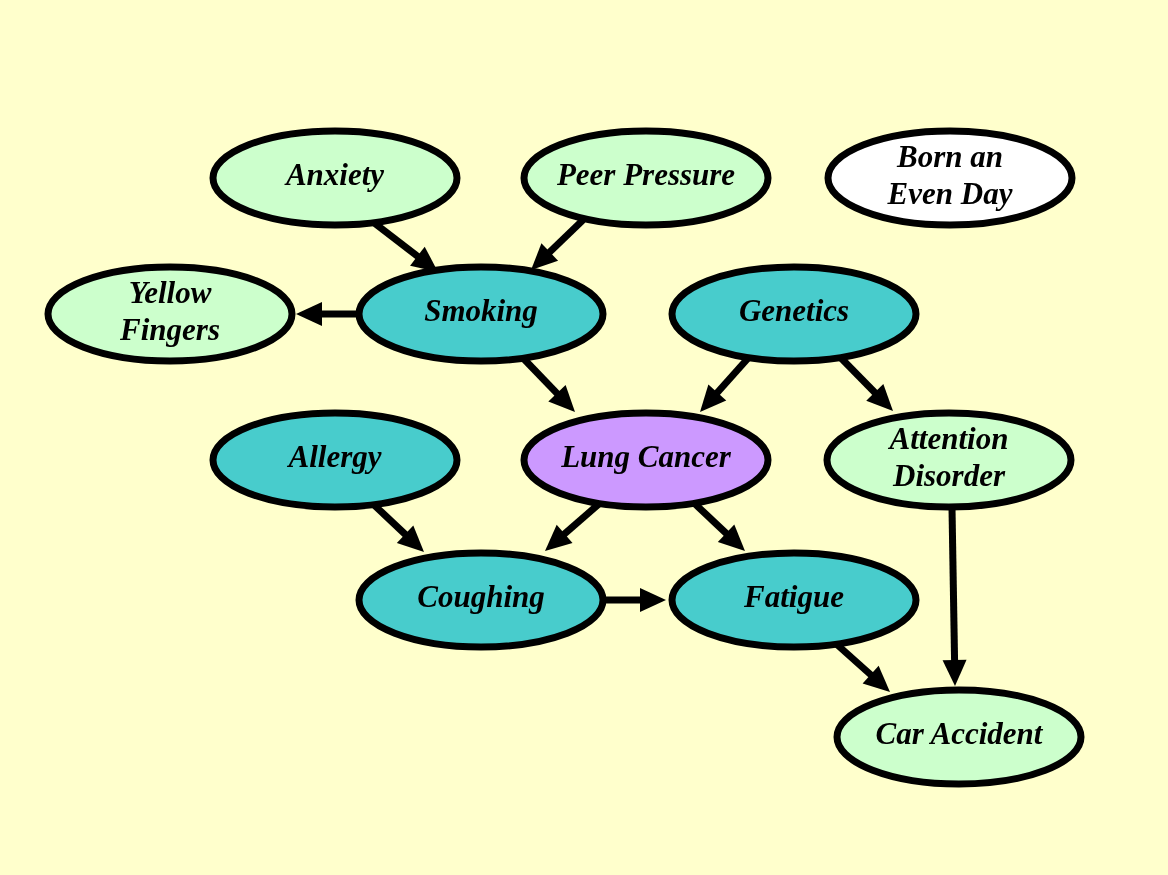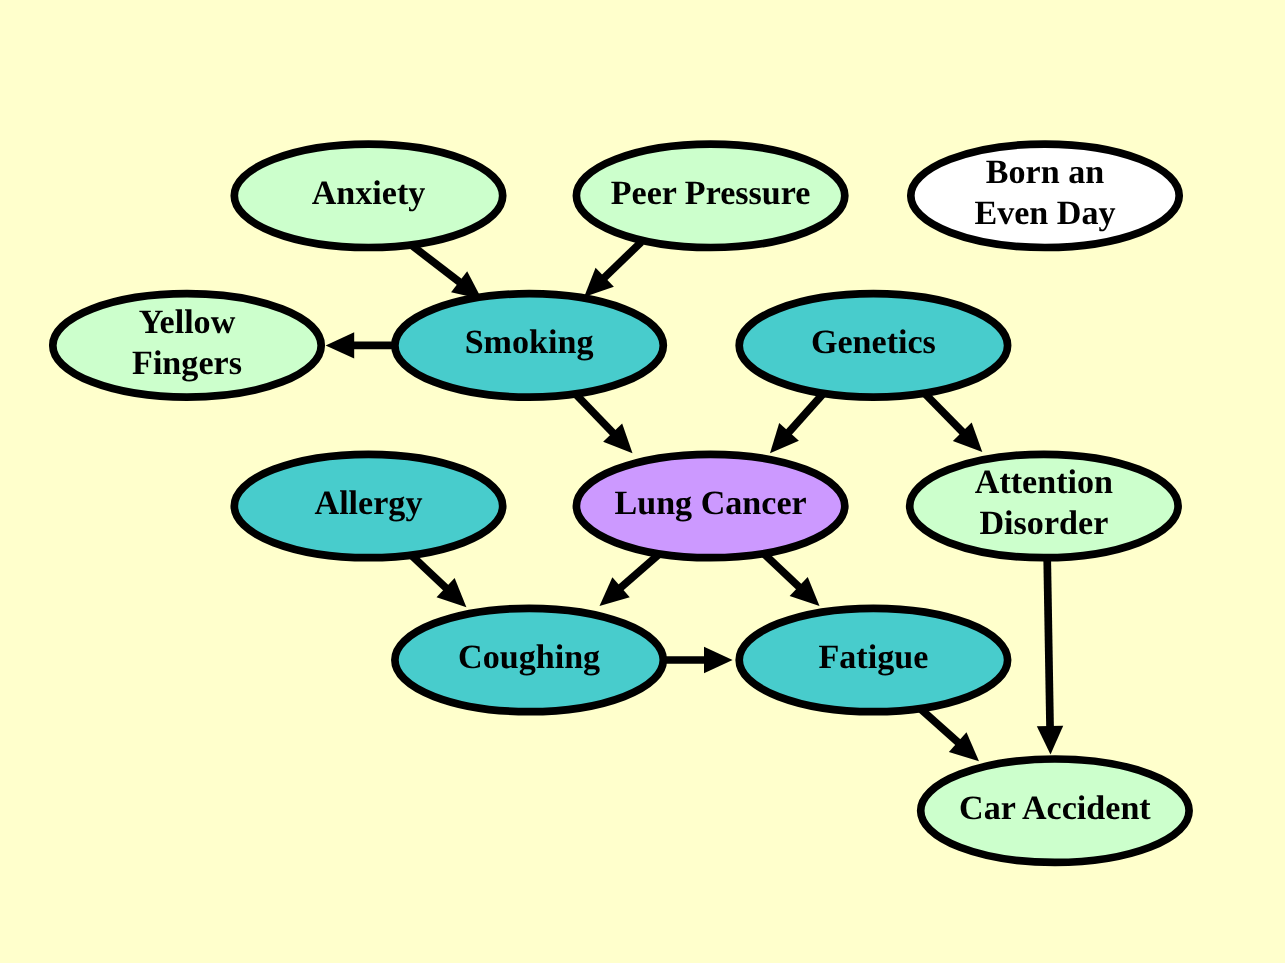--- a/index.html
+++ b/index.html
@@ -10,20 +10,21 @@
     width: 1168px;
     height: 875px;
     background: #ffffcc;
     font-family: "Liberation Serif", "DejaVu Serif", serif;
     overflow: hidden;
   }
   #diagram-root {
     position: relative;
     width: 1168px;
     height: 875px;
+    font-style: italic;
   }
   #graph-svg {
     position: absolute;
     left: 0;
     top: 0;
     width: 1168px;
     height: 875px;
   }
   .node-ellipse {
     stroke: #000000;

